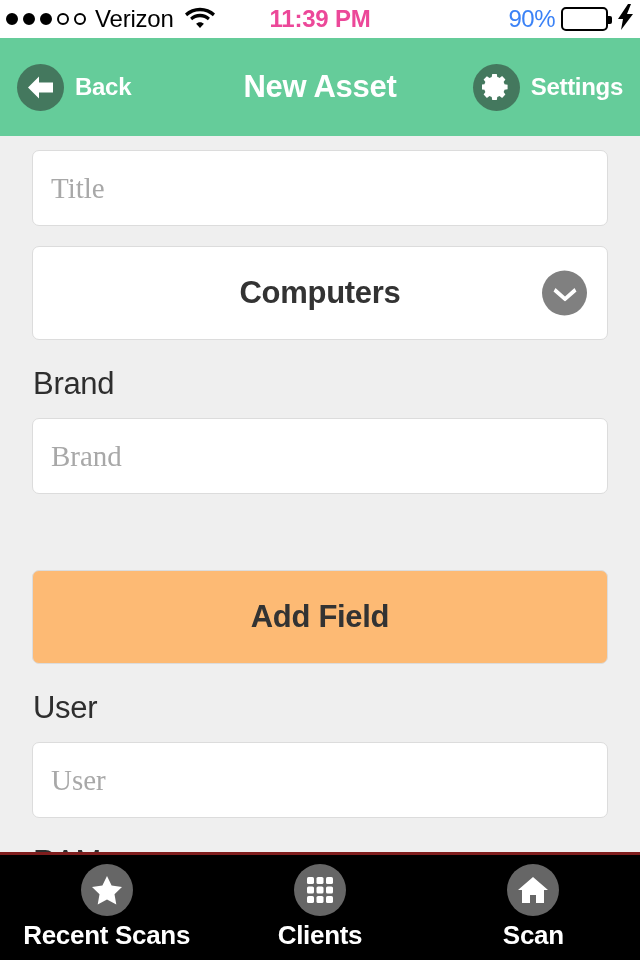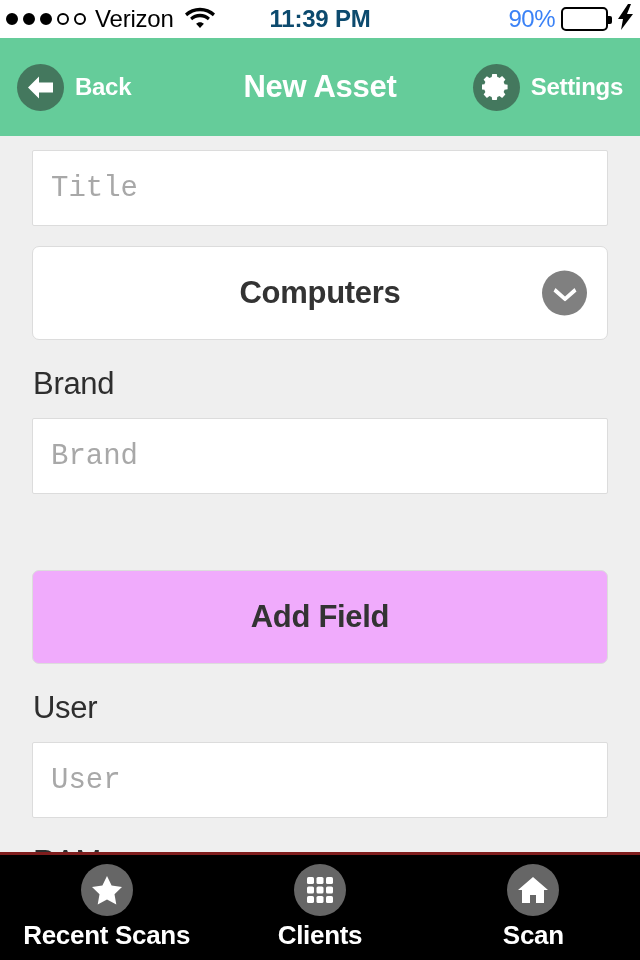--- a/index.html
+++ b/index.html
@@ -58,21 +58,21 @@
     color: #000;
     letter-spacing: -0.2px;
   }
   .wifi-icon { display: block; margin-left: 2px; }
   .status-time {
     position: absolute;
     left: 0; right: 0;
     text-align: center;
     font-size: 24px;
     font-weight: bold;
-    color: #0c4a6e;
+    color: #ec4899;
     letter-spacing: -0.2px;
     pointer-events: none;
   }
   .status-right {
     margin-left: auto;
     display: flex;
     align-items: center;
     gap: 6px;
     position: relative;
     z-index: 2;
@@ -158,22 +158,22 @@
     flex: 1 1 auto;
     overflow: hidden;
     padding: 0 32px;
     position: relative;
   }
   .field-input {
     width: 100%;
     height: 76px;
     background: #ffffff;
     border: 1px solid #dcdcdc;
-    border-radius: 2px;
-    font-family: Liberation Mono, monospace;
+    border-radius: 7px;
+    font-family: Liberation Serif, serif;
     font-size: 29px;
     color: #333333;
     padding: 0 18px;
     display: block;
     outline: none;
   }
   .field-input::placeholder { color: #a8a8a8; }
   .spacer-16 { height: 16px; }
   .spacer-20 { height: 20px; }
   .spacer-26 { height: 26px; }
@@ -216,21 +216,21 @@
   .field-label {
     font-size: 31px;
     color: #2e2e2e;
     letter-spacing: -0.3px;
     padding-left: 1px;
   }
 
   .add-field-btn {
     width: 100%;
     height: 94px;
-    background: #f0abfc;
+    background: #fdba74;
     border: 1px solid #dcdcdc;
     border-radius: 7px;
     display: flex;
     align-items: center;
     justify-content: center;
     cursor: pointer;
   }
   .add-field-label {
     font-size: 31px;
     font-weight: bold;

